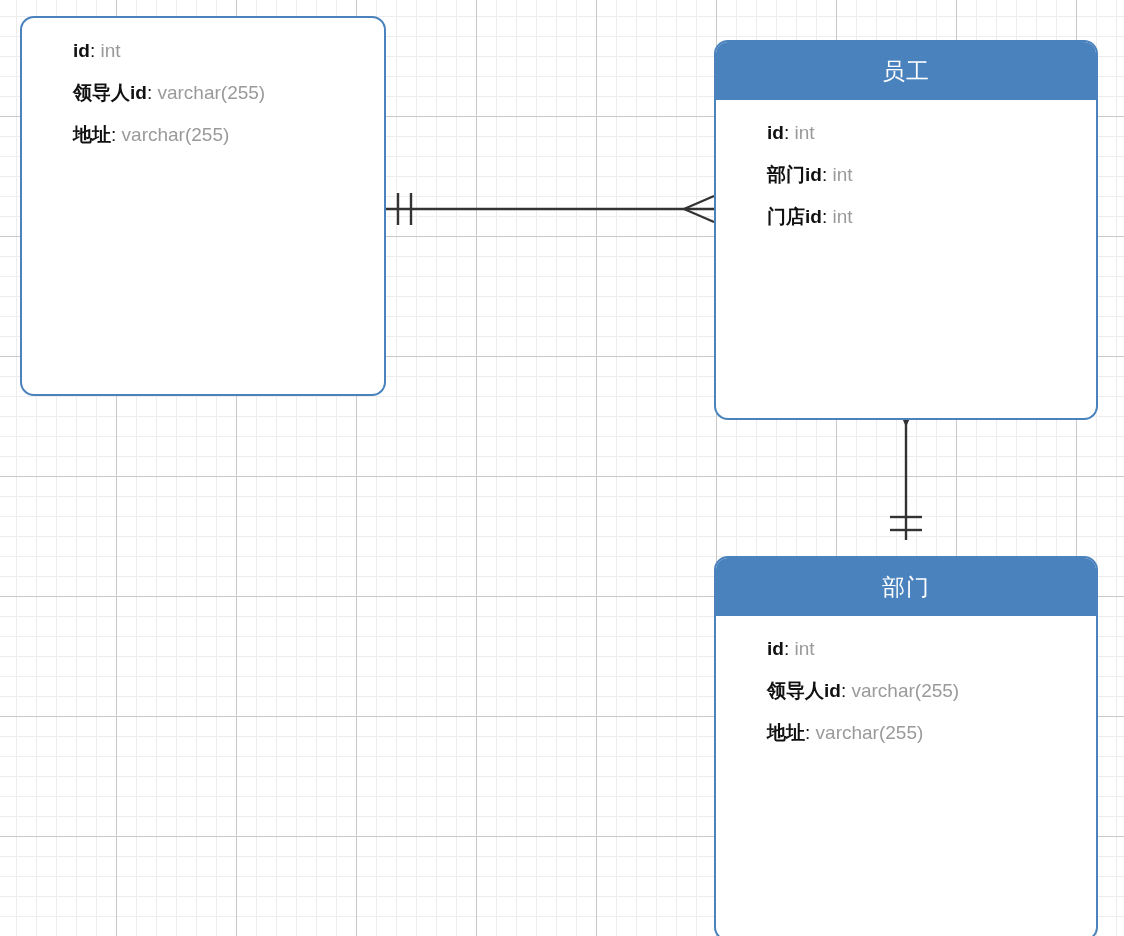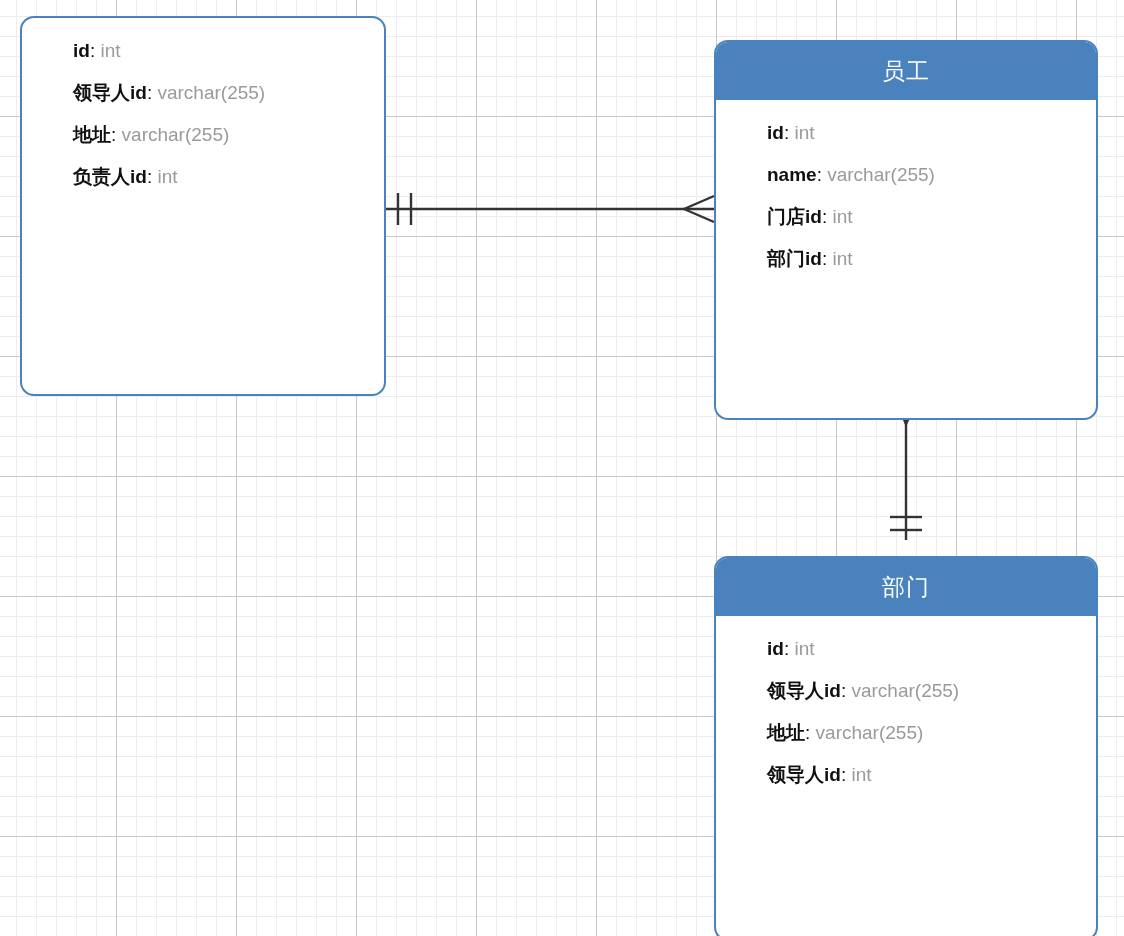--- a/index.html
+++ b/index.html
@@ -119,55 +119,46 @@
     <div class="entity-body">
       <div class="field-row">
         <span class="field-name">id</span><span class="field-sep">:</span> <span class="field-type">int</span>
       </div>
       <div class="field-row">
         <span class="field-name">领导人id</span><span class="field-sep">:</span> <span class="field-type">varchar(255)</span>
       </div>
       <div class="field-row">
         <span class="field-name">地址</span><span class="field-sep">:</span> <span class="field-type">varchar(255)</span>
       </div>
-      <div class="field-row">
-        <span class="field-name">负责人id</span><span class="field-sep">:</span> <span class="field-type">int</span>
-      </div>
     </div>
   </div>
 
   <div class="entity" id="entity-employee" style="left:714px; top:16px; width:384px; height:380px;margin-top:24px;">
     <div class="entity-header">员工</div>
     <div class="entity-body">
       <div class="field-row">
         <span class="field-name">id</span><span class="field-sep">:</span> <span class="field-type">int</span>
       </div>
       <div class="field-row">
-        <span class="field-name">name</span><span class="field-sep">:</span> <span class="field-type">varchar(255)</span>
+        <span class="field-name">部门id</span><span class="field-sep">:</span> <span class="field-type">int</span>
       </div>
       <div class="field-row">
         <span class="field-name">门店id</span><span class="field-sep">:</span> <span class="field-type">int</span>
-      </div>
-      <div class="field-row">
-        <span class="field-name">部门id</span><span class="field-sep">:</span> <span class="field-type">int</span>
       </div>
     </div>
   </div>
 
   <div class="entity" id="entity-department" style="left:714px; top:556px; width:384px; height:385px;">
     <div class="entity-header">部门</div>
     <div class="entity-body">
       <div class="field-row">
         <span class="field-name">id</span><span class="field-sep">:</span> <span class="field-type">int</span>
       </div>
       <div class="field-row">
         <span class="field-name">领导人id</span><span class="field-sep">:</span> <span class="field-type">varchar(255)</span>
       </div>
       <div class="field-row">
         <span class="field-name">地址</span><span class="field-sep">:</span> <span class="field-type">varchar(255)</span>
       </div>
-      <div class="field-row">
-        <span class="field-name">领导人id</span><span class="field-sep">:</span> <span class="field-type">int</span>
-      </div>
     </div>
   </div>
 
 </div>
 
 </body></html>

